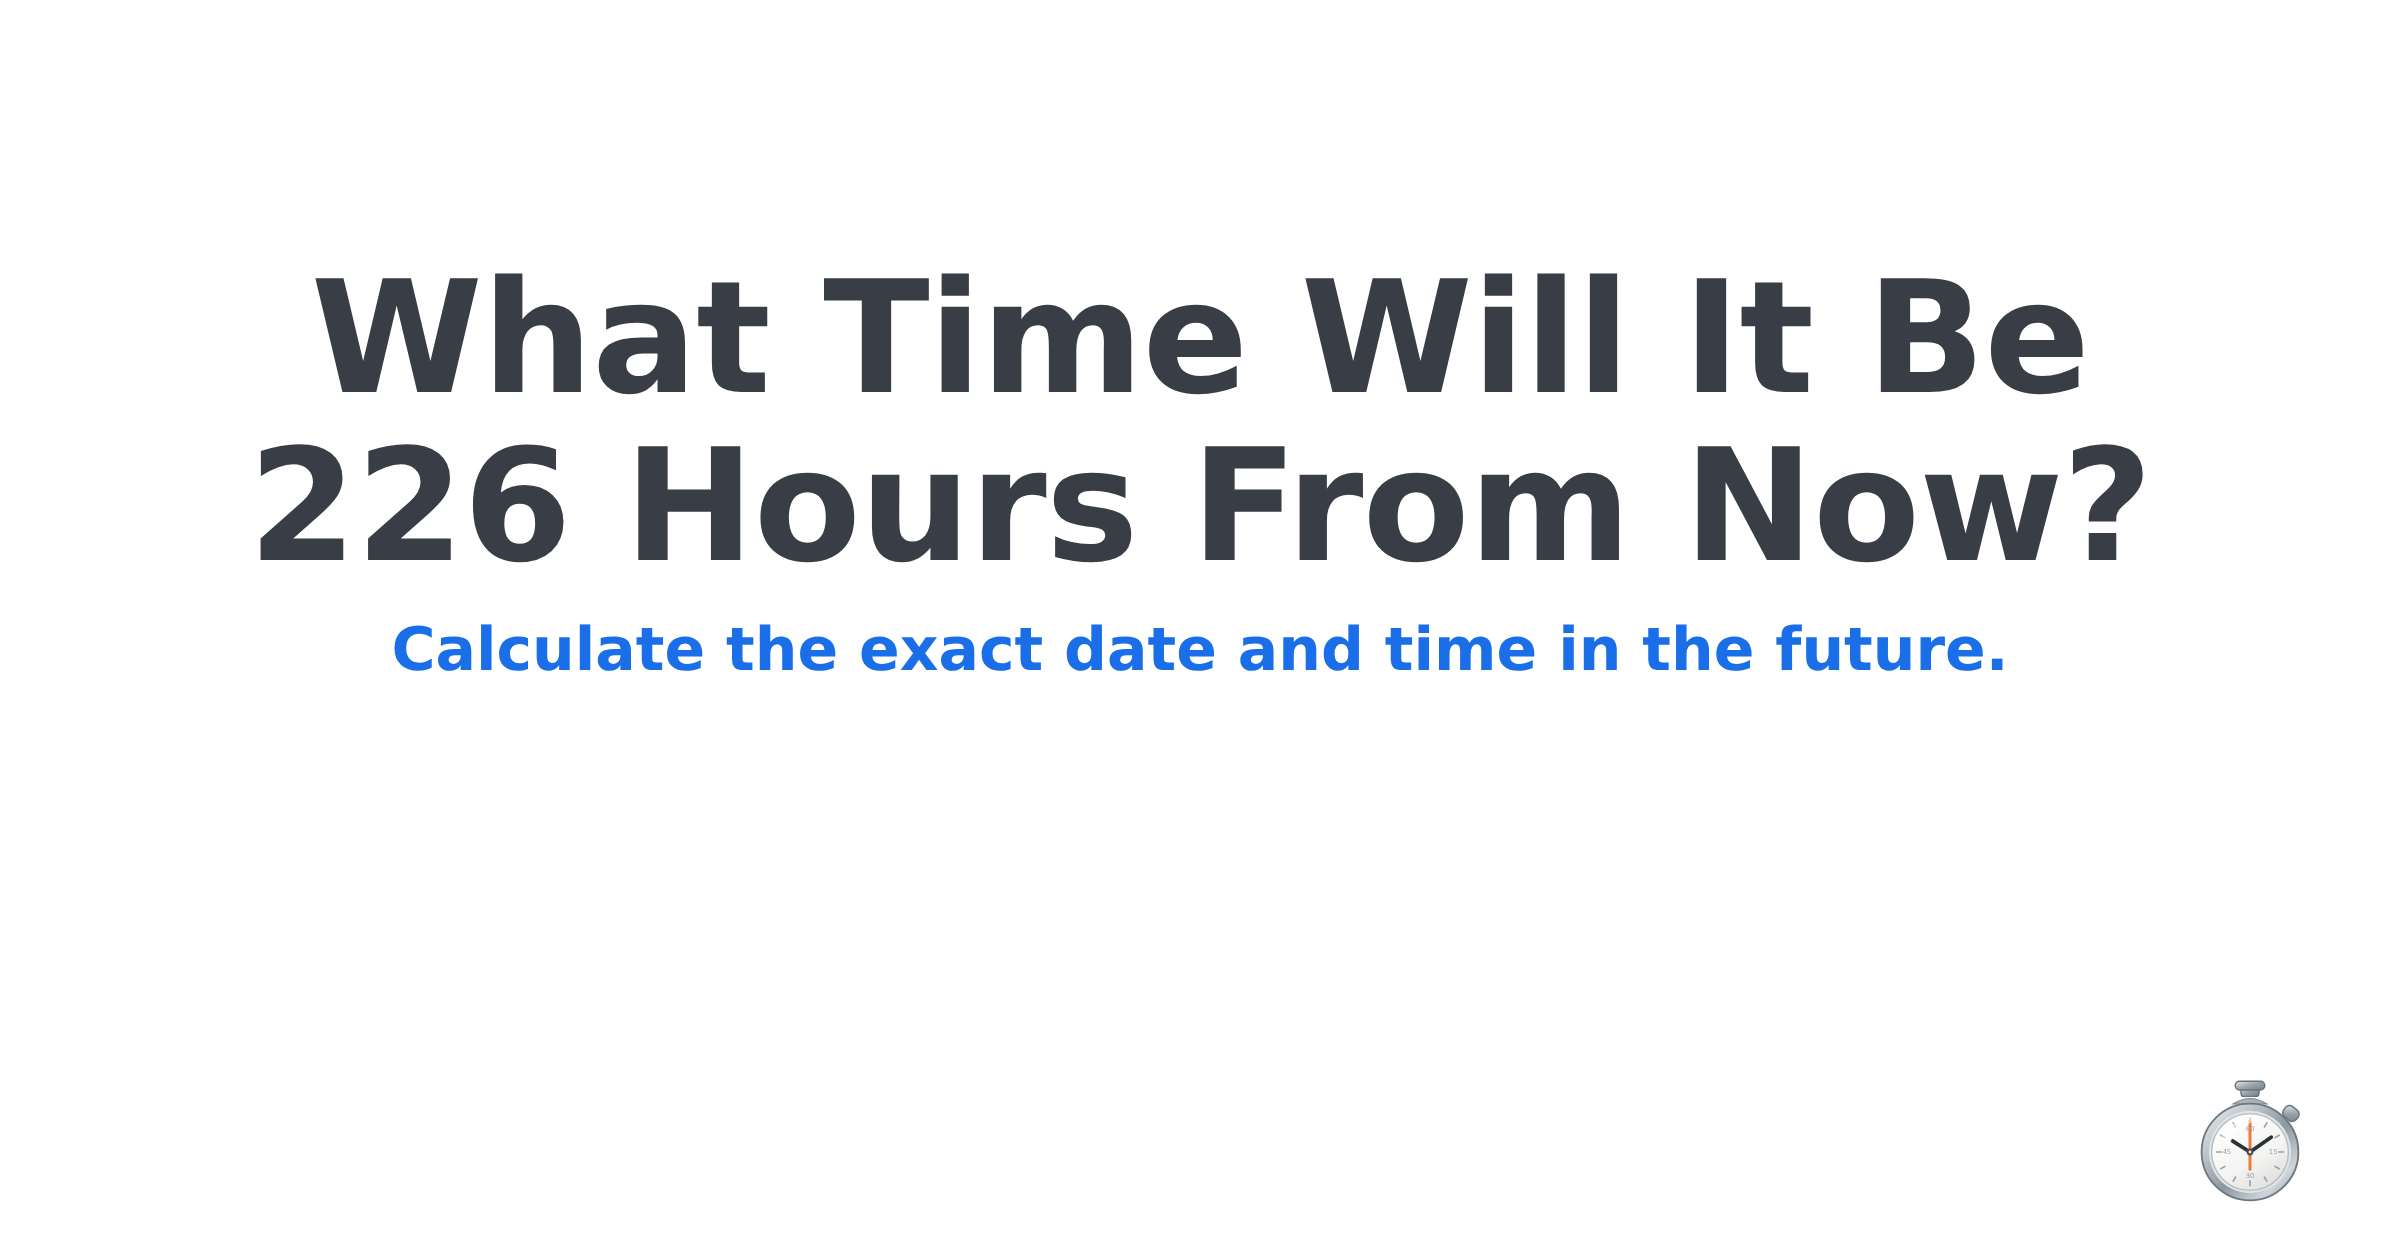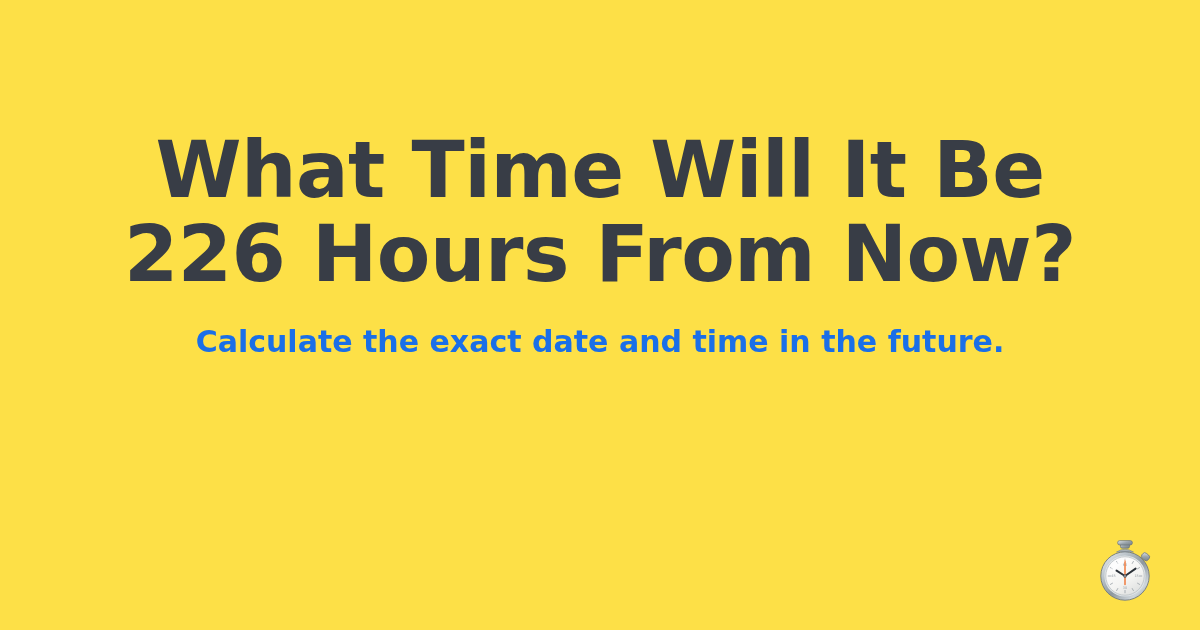--- a/index.html
+++ b/index.html
@@ -12,21 +12,21 @@
     height: 630px;
     overflow: hidden;
     font-family: "Liberation Sans", sans-serif;
     background: #9fe0f4;
   }
 
   .og-card {
     position: relative;
     width: 1200px;
     height: 630px;
-    background: #fde047;
+    background: #ffffff;
     box-sizing: border-box;
   }
 
   
   .headline-block {
     position: absolute;
     top: 128px;
     left: 0;
     width: 1200px;
     text-align: center;
@@ -43,21 +43,21 @@
     white-space: nowrap;
   }
 
   .headline-line {
     display: block;
   }
 
   
   .subtitle-block {
     position: absolute;
-    top: 323px;
+    top: 307px;
     left: 0;
     width: 1200px;
     text-align: center;
   }
 
   .subtitle {
     margin: 0;
     color: #1a6fe8;
     font-family: "DejaVu Sans", sans-serif;
     font-weight: bold;

